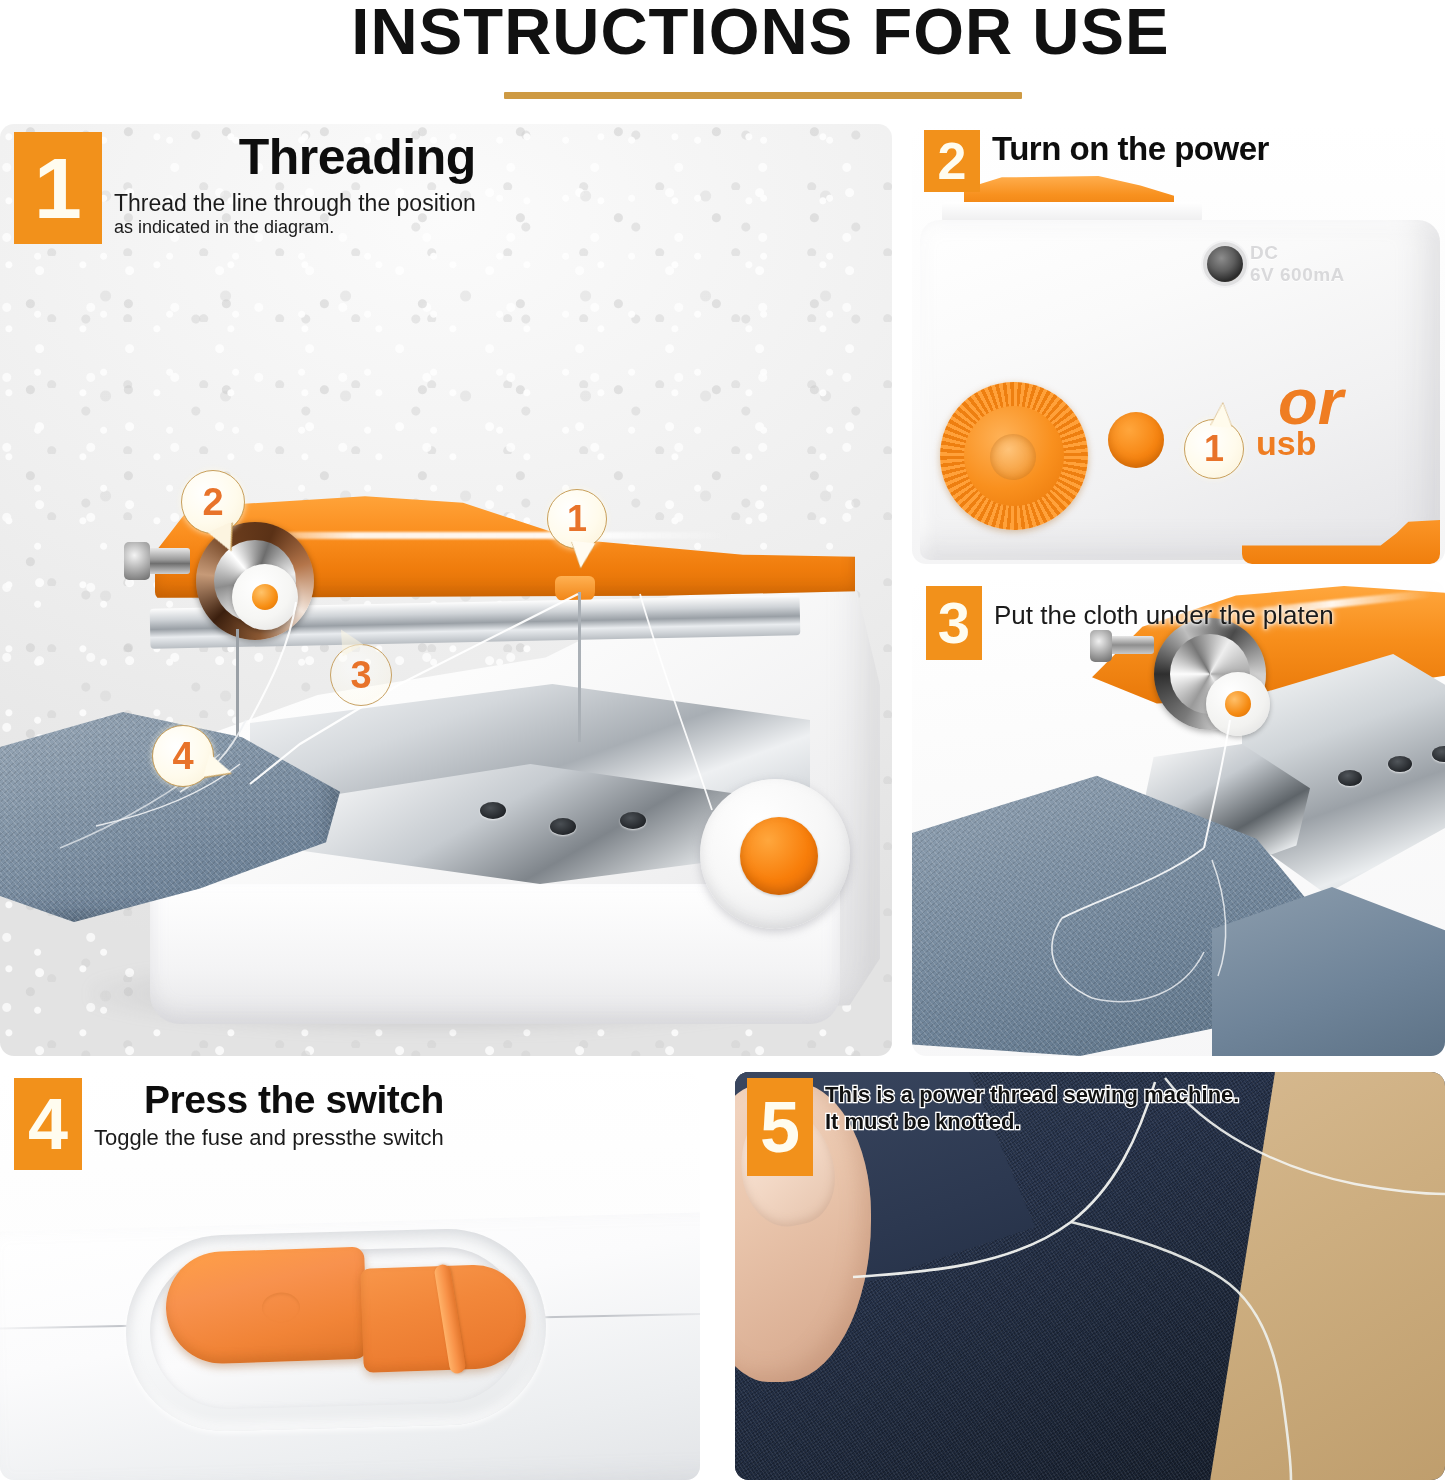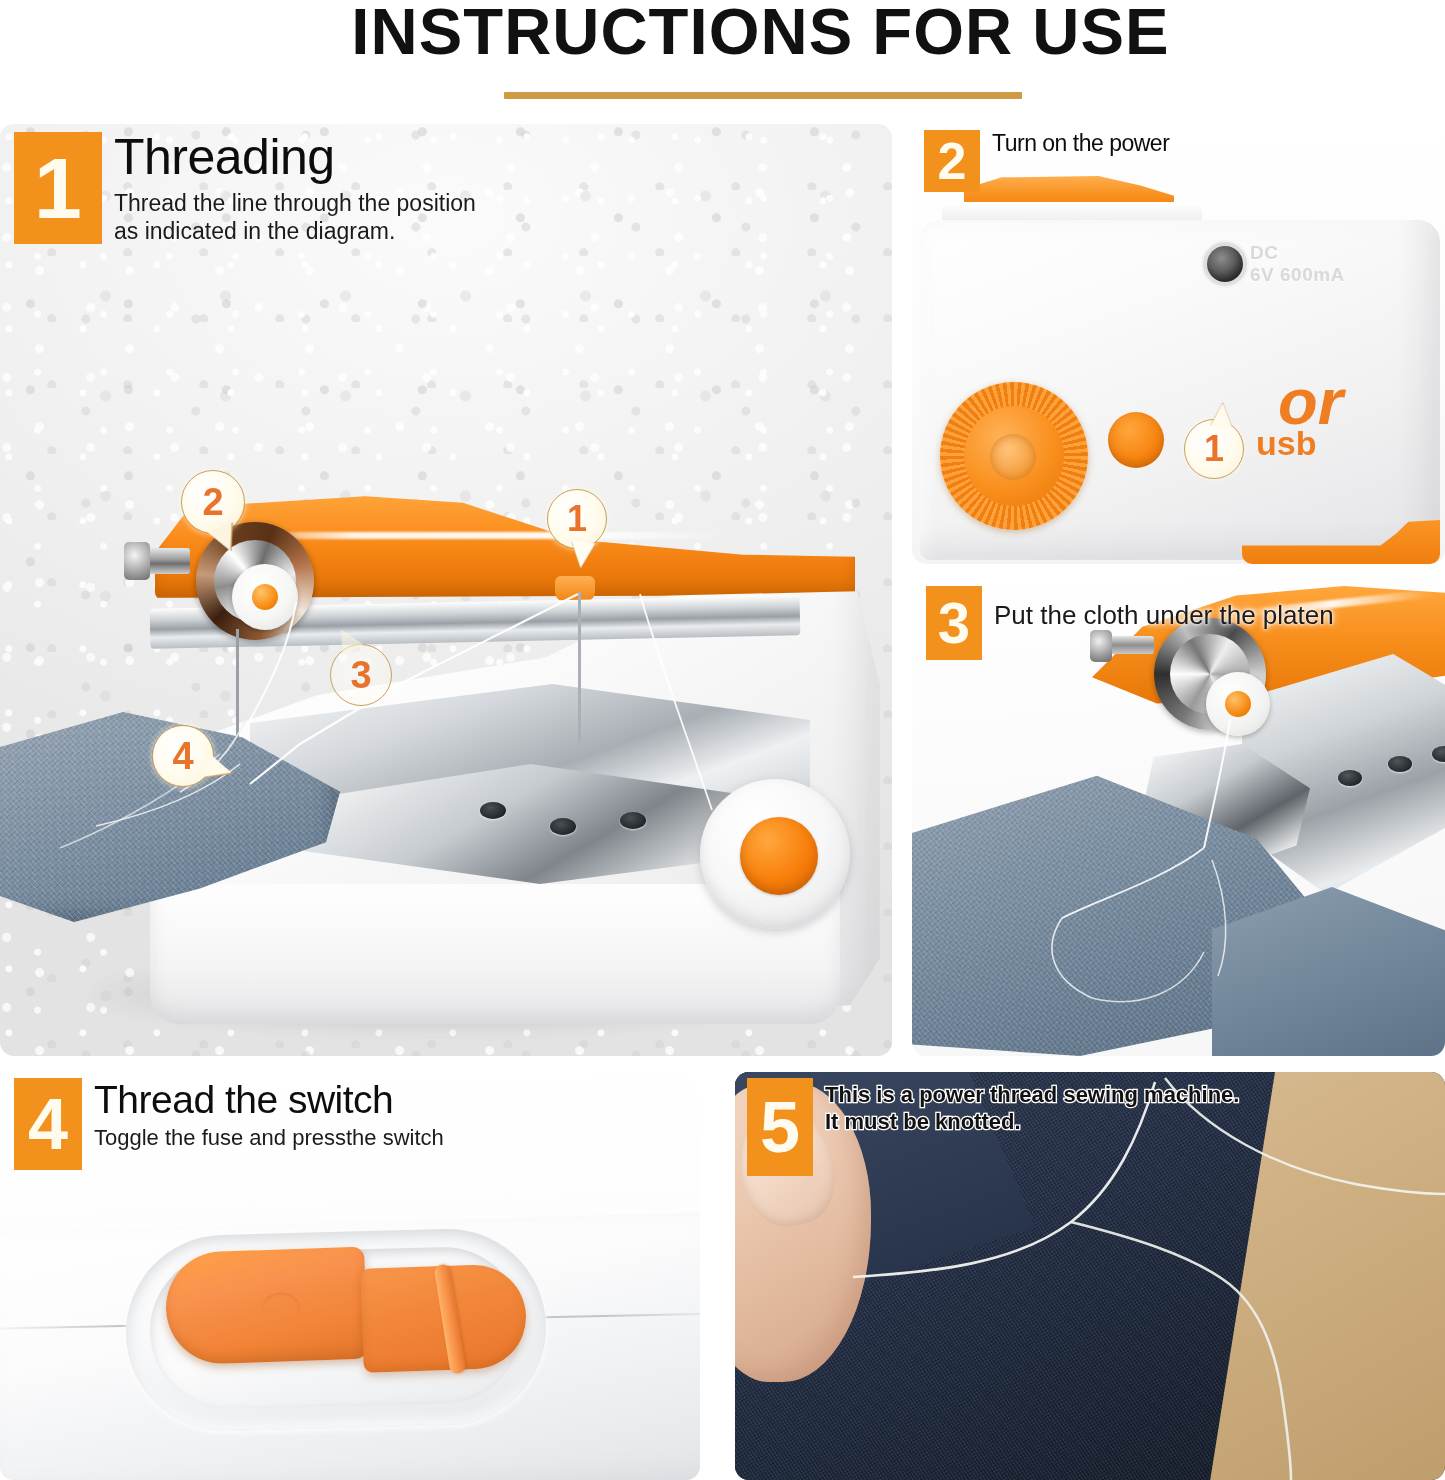--- a/index.html
+++ b/index.html
@@ -33,21 +33,21 @@
   
   .step-head { position:absolute; display:flex; align-items:flex-start; z-index:40; }
   .step-badge {
     background:#F2911B; color:#FFFCEF;
     font-weight:bold; text-align:center;
     font-family:"Liberation Sans", sans-serif;
     line-height:1; flex:0 0 auto;
     display:flex; align-items:center; justify-content:center;
   }
   .step-texts { padding-left:12px; }
-  .step-title { font-weight:normal; color:#0d0d0d; line-height:1.02; letter-spacing:-0.5px; }
+  .step-title { font-weight:bold; color:#0d0d0d; line-height:1.02; letter-spacing:-0.5px;text-align:right; }
   .step-sub { color:#1b1b1b; line-height:1.22; }
 
   
   .outlined .step-title,
   .outlined .step-sub {
     color:#111111;
     -webkit-text-stroke: 3.2px #ffffff;
     paint-order: stroke fill;
     text-shadow: 0 0 2px #fff;
   }
@@ -528,21 +528,21 @@
     <div class="bubble" style="left:152px; top:601px; width:62px; height:62px; font-size:38px;">
       <span class="tail tail-r"></span>
       <span>4</span>
     </div>
 
     <div class="step-head" style="left:14px; top:8px;">
       <div class="step-badge" style="width:88px; height:112px; font-size:86px;">1</div>
       <div class="step-texts">
         <div class="step-title" style="font-size:50px;">Threading</div>
         <div class="step-sub" style="font-size:23px; margin-top:6px;">Thread the line through the position</div>
-        <div class="step-sub" style="font-size:23px;">as indicated in the diagram.</div>
+        <div class="step-sub" style="font-size:18px;">as indicated in the diagram.</div>
       </div>
     </div>
   </div>
 
   <div class="panel" id="panel2">
     <div class="p2-top-bit"></div>
     <div class="p2-top-white"></div>
 
     <div class="p2-device"></div>
     <div class="p2-jack"></div>
@@ -561,21 +561,21 @@
     <div class="p2-or">or</div>
 
     <div class="bubble" style="left:272px; top:295px; width:60px; height:60px; font-size:36px;">
       <span class="tail" style="border-left:11px solid transparent;border-right:11px solid transparent;border-bottom:24px solid #FFFBEC;top:-17px;left:44%;transform:rotate(4deg);filter:drop-shadow(0 -1px 0 #C9A05B);"></span>
       <span>1</span>
     </div>
 
     <div class="step-head" style="left:12px; top:6px;">
       <div class="step-badge" style="width:56px; height:62px; font-size:52px;">2</div>
       <div class="step-texts">
-        <div class="step-title" style="font-size:23px; padding-top:2px;">Turn on the power</div>
+        <div class="step-title" style="font-size:33px; padding-top:2px;">Turn on the power</div>
       </div>
     </div>
   </div>
 
   <div class="panel halo" id="panel3">
     <div class="p3-arm"></div>
     <div class="p3-arm-hl"></div>
     <div class="p3-bed">
       <div class="p3-bed-hole" style="left:96px; top:116px;"></div>
       <div class="p3-bed-hole" style="left:146px; top:102px;"></div>
@@ -615,21 +615,21 @@
     <div class="p4-seam"></div>
     <div class="p4-recess"></div>
     <div class="p4-recess-inner"></div>
     <div class="p4-slider-a"></div>
     <div class="p4-slider-b"></div>
     <div class="p4-ridge"></div>
 
     <div class="step-head" style="left:14px; top:6px;">
       <div class="step-badge" style="width:68px; height:92px; font-size:72px;">4</div>
       <div class="step-texts">
-        <div class="step-title" style="font-size:39px; padding-top:2px;">Thread the switch</div>
+        <div class="step-title" style="font-size:39px; padding-top:2px;">Press the switch</div>
         <div class="step-sub" style="font-size:22px; margin-top:5px;">Toggle the fuse and pressthe switch</div>
       </div>
     </div>
   </div>
 
   <div class="panel outlined" id="panel5">
     <div class="p5-tan"></div>
     <div class="p5-denim">
       <div class="p5-denim-tex"></div>
     </div>

